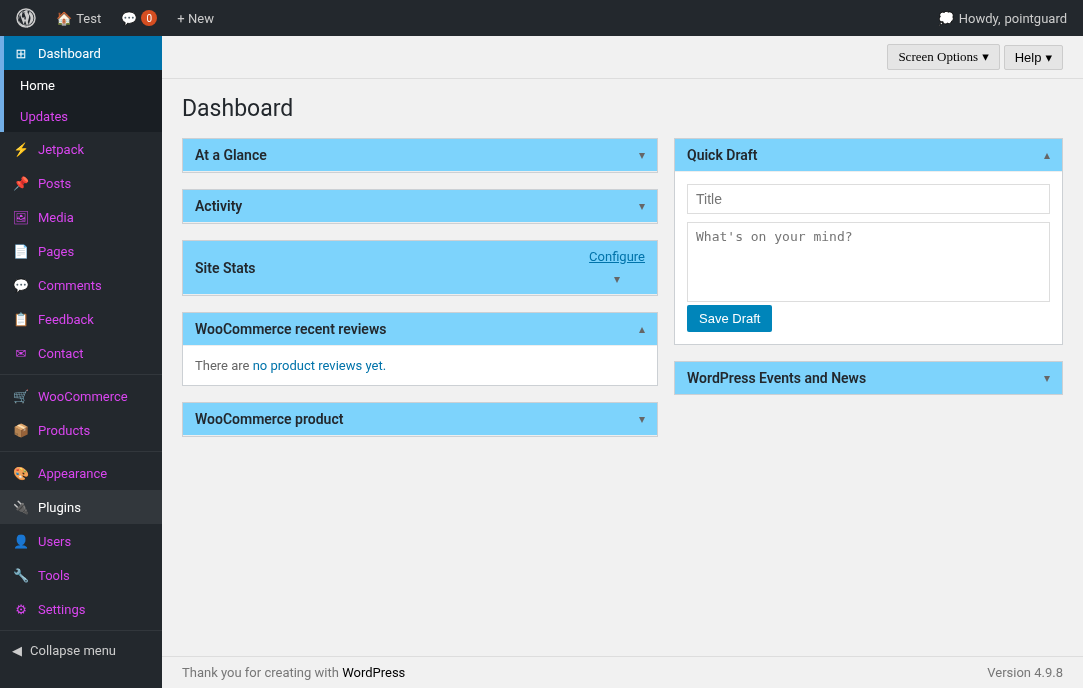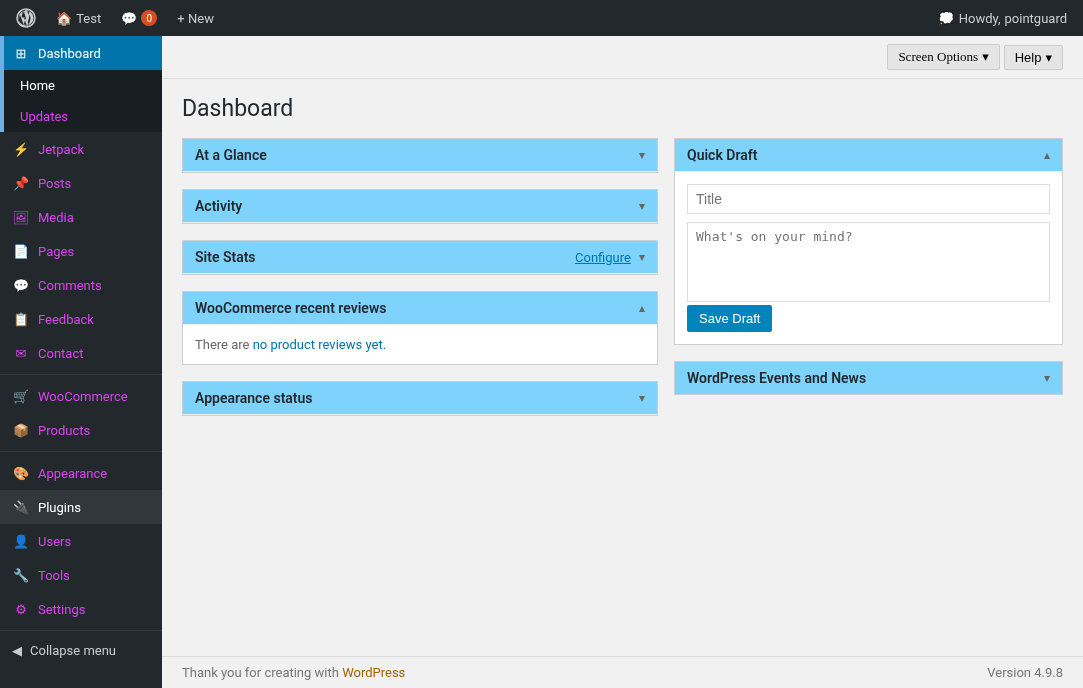--- a/index.html
+++ b/index.html
@@ -60,21 +60,21 @@
     
     .quick-draft-title-input { width: 100%; border: 1px solid #ddd; padding: 6px 8px; font-size: 14px; color: #aaa; margin-bottom: 8px; outline: none; }
     .quick-draft-body-input { width: 100%; border: 1px solid #ddd; padding: 6px 8px; font-size: 13px; color: #aaa; height: 80px; resize: none; outline: none; }
     .save-draft-btn { background: #0085ba; color: #fff; border: none; padding: 6px 12px; cursor: pointer; font-size: 13px; border-radius: 2px; }
 
     
     .events-widget .widget-header { border-bottom: none; }
 
     
     #content-footer { padding: 8px 20px; border-top: 1px solid #ddd; display: flex; justify-content: space-between; color: #777; font-size: 13px; flex-shrink: 0; background: #f1f1f1; }
-    .footer-link { color: #a16207; text-decoration: none; margin-top: 36px; }
+    .footer-link { color: #000000; text-decoration: none; margin-top: 36px; }
 
     
     .sidebar-item.dashboard-active { background: #0073aa; color: #fff; }
     .sidebar-item.dashboard-active::after { content: ''; position: absolute; right: -8px; top: 0; border-top: 18px solid transparent; border-bottom: 18px solid transparent; border-left: 8px solid #0073aa; }
 
     
     .chevron-down::after { content: '▾'; }
     .chevron-up::after { content: '▴'; }
 
     
@@ -251,40 +251,40 @@
           <div class="widget">
             <div class="widget-header">
               <span class="widget-title">Activity</span>
               <span class="widget-toggle chevron-down"></span>
             </div>
           </div>
 
           <div class="widget">
             <div class="widget-header">
               <span class="widget-title">Site Stats</span>
-              <div style="display:flex; align-items:center; gap:8px;">
+              <div style="display:flex; align-items:center; gap:8px;flex-direction:column;">
                 <span class="configure-link">Configure</span>
                 <span class="widget-toggle chevron-down"></span>
               </div>
             </div>
           </div>
 
           <div class="widget">
             <div class="widget-header">
               <span class="widget-title">WooCommerce recent reviews</span>
               <span class="widget-toggle chevron-up"></span>
             </div>
             <div class="widget-body no-reviews">
               <span>There are </span><a class="no-reviews-link" href="#">no product reviews yet.</a>
             </div>
           </div>
 
           <div class="widget">
             <div class="widget-header">
-              <span class="widget-title">Appearance status</span>
+              <span class="widget-title">WooCommerce product</span>
               <span class="widget-toggle chevron-down"></span>
             </div>
           </div>
 
         </div>
 
         <div class="col-right">
 
           <div class="widget">
             <div class="widget-header">

